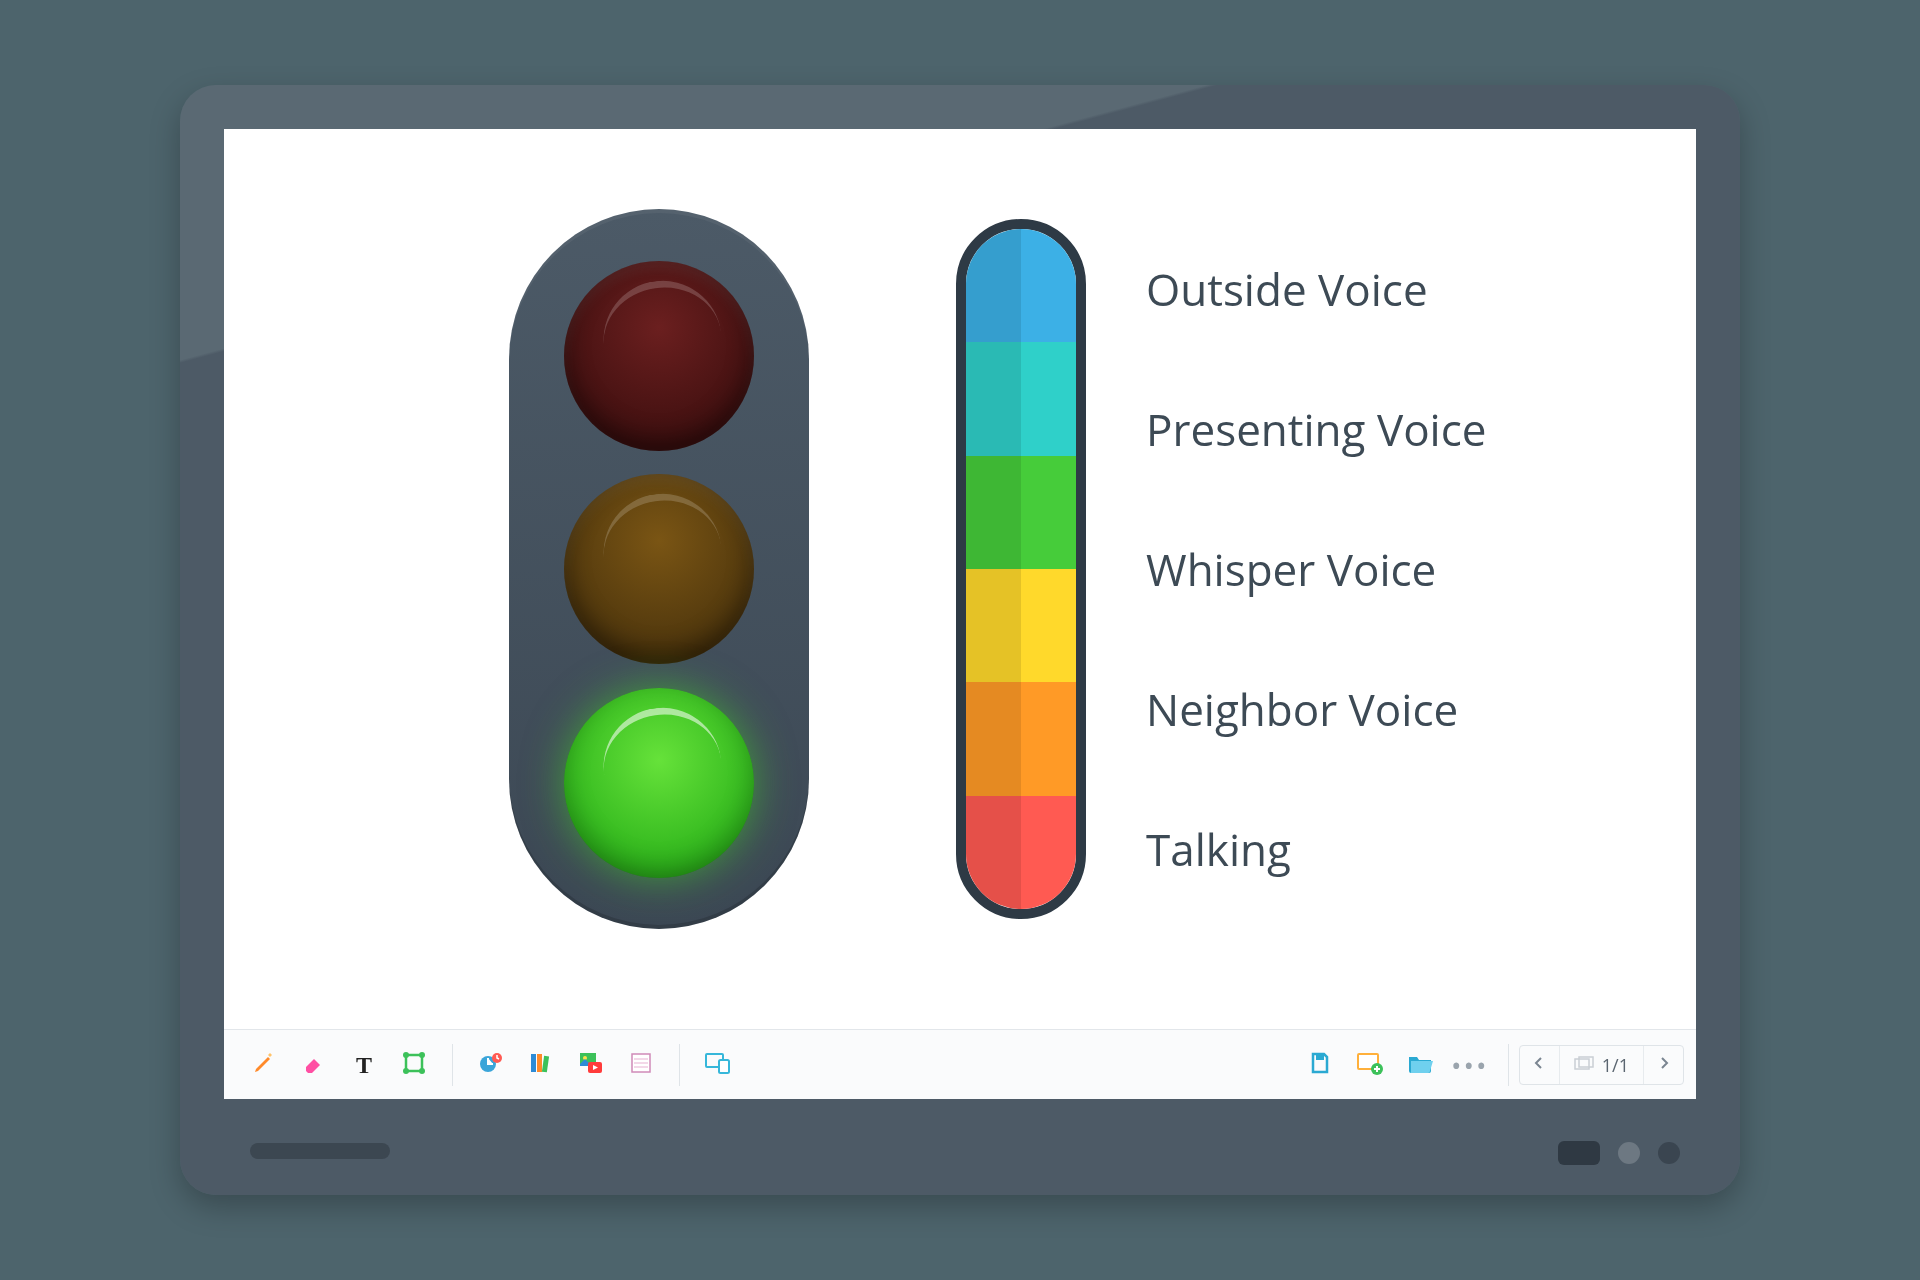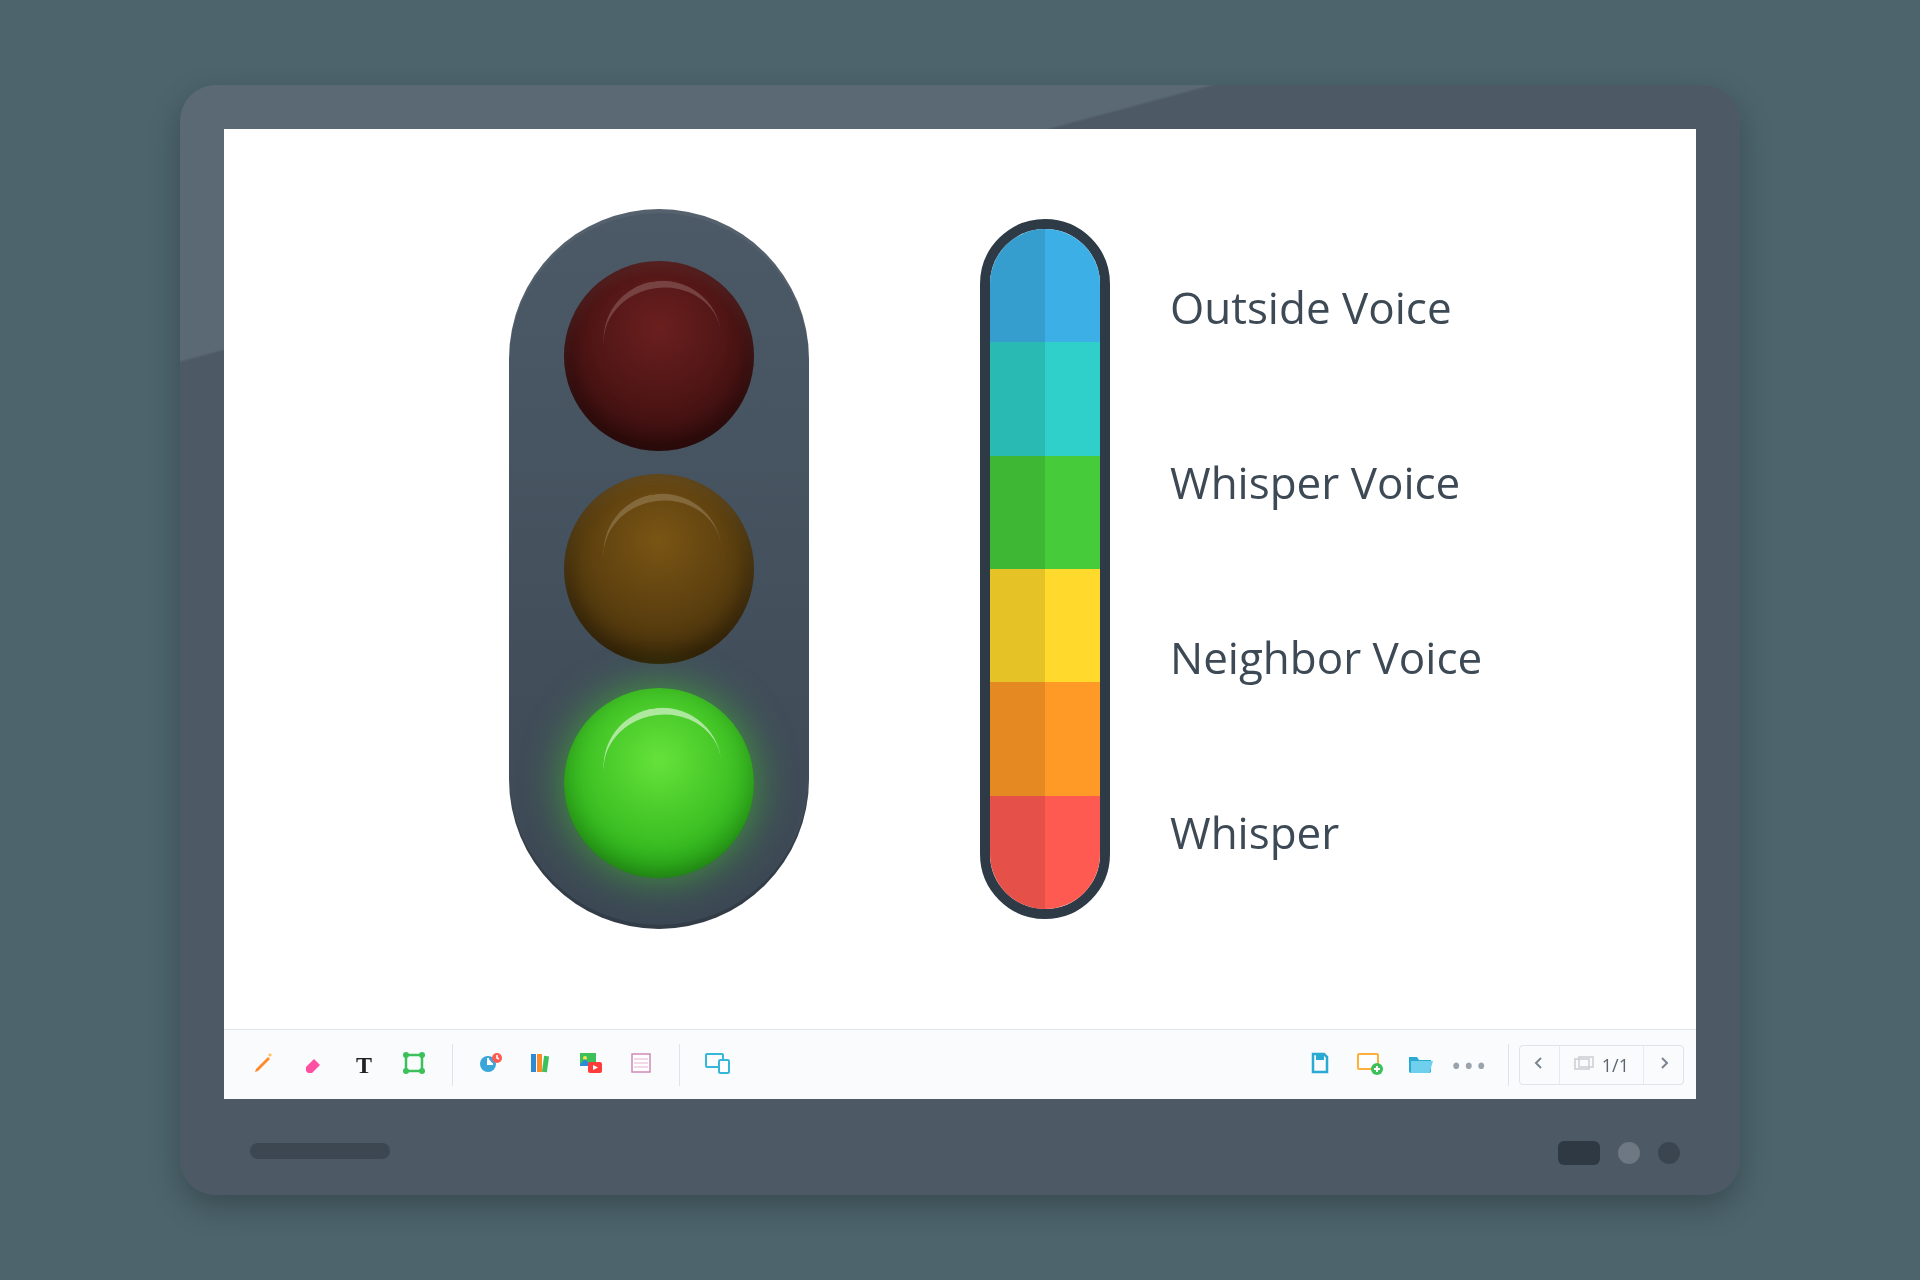--- a/index.html
+++ b/index.html
@@ -97,21 +97,21 @@
   .lamp.amber { background: radial-gradient(circle at 50% 35%, #7a5514, #4a330c 78%); }
   .lamp.green {
     background: radial-gradient(circle at 50% 38%, #66e23a, #2fb51c 70%, #1f8e13 95%);
     box-shadow: inset 0 -10px 25px rgba(0,0,0,0.25), 0 0 40px rgba(70,220,40,0.55);
   }
   .lamp.green::after { border-top-color: rgba(255,255,255,0.55); }
 
   
   .meter-wrap {
     position: absolute;
-    left: 756px;
+    left: 732px;
     top: 90px;
     display: flex;
     align-items: flex-start;
   }
   .meter {
     width: 130px;
     height: 700px;
     border: 10px solid #2e3a45;
     border-radius: 80px;
     overflow: hidden;
@@ -246,27 +246,30 @@
           <div class="seg c2"></div>
           <div class="seg c3"></div>
           <div class="seg c4"></div>
           <div class="seg c5"></div>
         </div>
         <div class="labels">
           <div class="label-row">
             <span>Outside Voice</span>
           </div>
           <div class="label-row">
+            <span>Presenting Voice</span>
+          </div>
+          <div class="label-row">
             <span>Whisper Voice</span>
           </div>
           <div class="label-row">
             <span>Neighbor Voice</span>
           </div>
           <div class="label-row">
-            <span>Whisper</span>
+            <span>Talking</span>
           </div>
         </div>
       </div>
 
     </div>
 
     <div class="toolbar">
 
       <div class="grp">
         <div class="tb">

